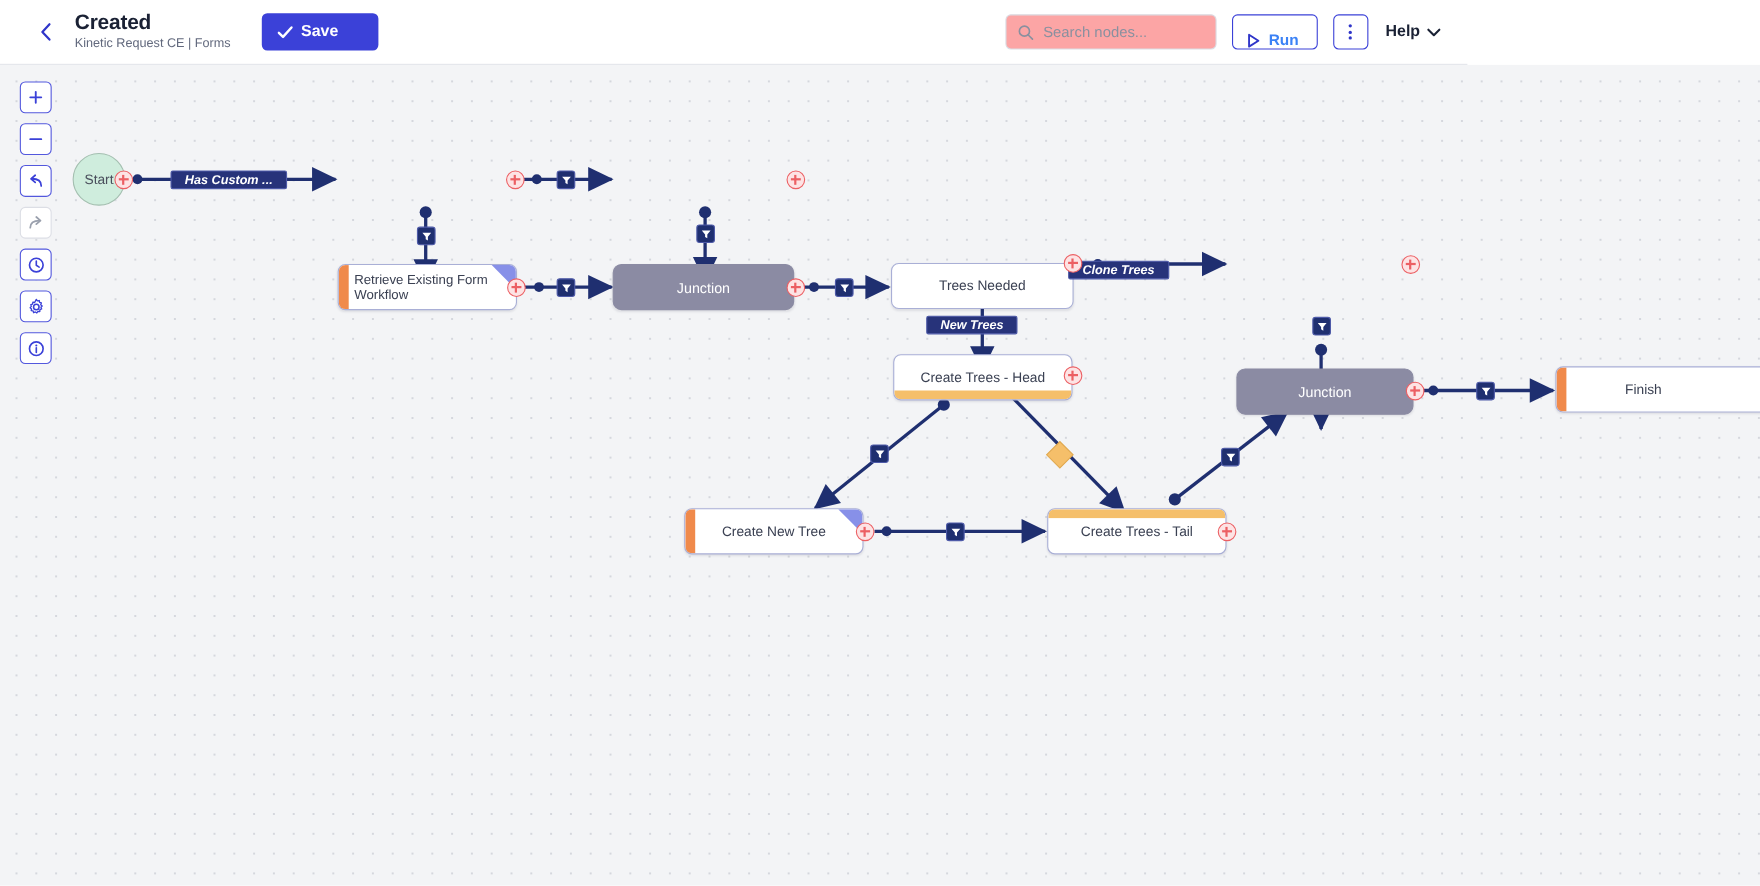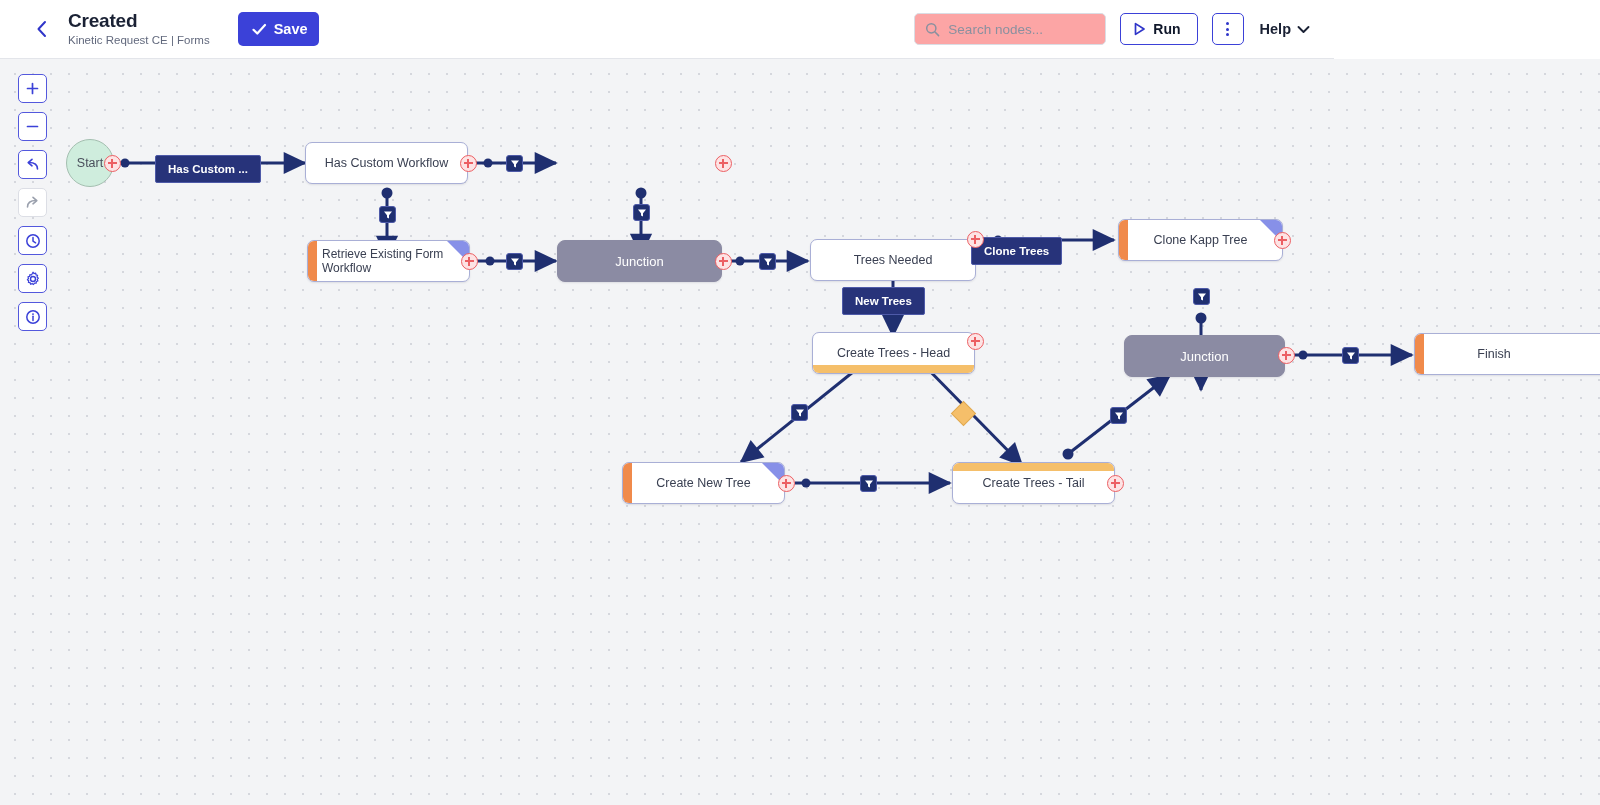--- a/index.html
+++ b/index.html
@@ -30,21 +30,21 @@
   .title-main {
     font-size: 19px; font-weight: bold; color: #1a2134; letter-spacing: -0.2px;
     line-height: 22px;
   }
   .title-sub {
     font-size: 11.5px; color: #62697d; line-height: 15px; margin-top: 1px;
   }
 
   .save-btn {
     margin-left: 28px;
-    height: 34px; padding: 0 11px 0 14px;
+    height: 34px; padding: 0 36px 0 14px;
     background: #3b41d8;
     border: none; border-radius: 5px;
     color: #ffffff; font-size: 14.5px; font-weight: bold;
     font-family: "Liberation Sans", sans-serif;
     display: flex; align-items: center; gap: 7px;
     cursor: pointer;
   }
   .save-btn svg { display: block; }
 
   .header-right {
@@ -62,24 +62,24 @@
     border: none; outline: none; width: 100%;
     font-size: 13.5px; color: #3b4254;
     font-family: "Liberation Sans", sans-serif;
     background: transparent;
   }
   .search-input::placeholder { color: #8a909f; }
 
   .run-btn {
     height: 32px; padding: 0 16px 0 12px;
     border: 1px solid #3b41d8; border-radius: 5px;
-    background: #fff; color: #0f172a;
+    background: #fff; color: #3b82f6;
     font-size: 14px; font-weight: bold;
     font-family: "Liberation Sans", sans-serif;
-    display: flex; align-items: center; gap: 7px;
+    display: flex; align-items: flex-end; gap: 7px;
     cursor: pointer;
   }
   .run-btn svg { display: block; }
 
   .kebab-btn {
     width: 32px; height: 32px;
     border: 1px solid #3b41d8; border-radius: 5px;
     background: #fff;
     display: flex; flex-direction: column; align-items: center; justify-content: center; gap: 2.5px;
     cursor: pointer;
@@ -187,26 +187,26 @@
   }
   .plus::before, .plus::after {
     content: ""; position: absolute; background: #ec5f63;
   }
   .plus::before { left: 3px; right: 3px; top: 6.2px; height: 1.6px; }
   .plus::after  { top: 3px; bottom: 3px; left: 6.2px; width: 1.6px; }
 
   
   .elabel {
     position: absolute;
-    height: 28px; padding: 0 12px;
+    height: 17px; padding: 0 12px;
     background: #27337a; border: 1px solid #4e5aa8; border-radius: 2px;
     color: #ffffff; font-size: 11.5px; font-weight: bold;
     display: flex; align-items: center; justify-content: center;
     white-space: nowrap;
-    z-index: 8; cursor: pointer;
+    z-index: 8; cursor: pointer; font-style: italic;
   }
 
   
   .fbadge {
     position: absolute; width: 17px; height: 17px;
     background: #1f2f70; border: 1.5px solid #4e5aa8; border-radius: 3px;
     display: flex; align-items: center; justify-content: center;
     z-index: 8; cursor: pointer;
   }
   .fbadge svg { display: block; }
@@ -400,23 +400,20 @@
     <rect x="955" y="346" width="17" height="17" transform="rotate(45 963.5 354.5)" fill="#f5bf6a" stroke="#e0a84e" stroke-width="1"></rect>
   </svg>
 
   <div class="node start" style="left:66px; top:80px; width:48px; height:48px;">
     <span class="label">Start</span>
   </div>
   <div class="plus" style="left:104px; top:96px;"></div>
 
   <div class="elabel" style="left:155px; top:96px;">Has Custom ...</div>
 
-  <div class="node" style="left:305px; top:83px; width:163px; height:42px;">
-    <span class="label">Has Custom Workflow</span>
-  </div>
   <div class="plus" style="left:460px; top:96px;"></div>
 
   <div class="fbadge" style="left:506px; top:96px;">
     <svg width="10" height="10" viewBox="0 0 10 10">
       <path d="M1 1.6 H9 L6 5.2 V8.6 L4 7.4 V5.2 Z" fill="#ffffff"></path>
     </svg>
   </div>
 
   <div class="plus" style="left:715px; top:96px;"></div>
 
@@ -454,28 +451,25 @@
     </svg>
   </div>
 
   <div class="node" style="left:810px; top:180px; width:166px; height:42px;">
     <span class="label">Trees Needed</span>
   </div>
   <div class="plus" style="left:967px; top:172px;"></div>
 
   <div class="elabel" style="left:971px; top:178px;">Clone Trees</div>
 
-  <div class="node lbar corner" style="left:1118px; top:160px; width:165px; height:42px;">
-    <span class="label">Clone Kapp Tree</span>
-  </div>
   <div class="plus" style="left:1274px; top:173px;"></div>
 
   <div class="elabel" style="left:842px; top:228px;">New Trees</div>
 
-  <div class="node bbar" style="left:812px; top:273px; width:163px; height:42px;">
+  <div class="node bbar" style="left:812px; top:263px; width:163px; height:42px;">
     <span class="bar-b"></span>
     <span class="label">Create Trees - Head</span>
   </div>
   <div class="plus" style="left:967px; top:274px;"></div>
 
   <div class="fbadge" style="left:791px; top:345px;">
     <svg width="10" height="10" viewBox="0 0 10 10">
       <path d="M1 1.6 H9 L6 5.2 V8.6 L4 7.4 V5.2 Z" fill="#ffffff"></path>
     </svg>
   </div>

